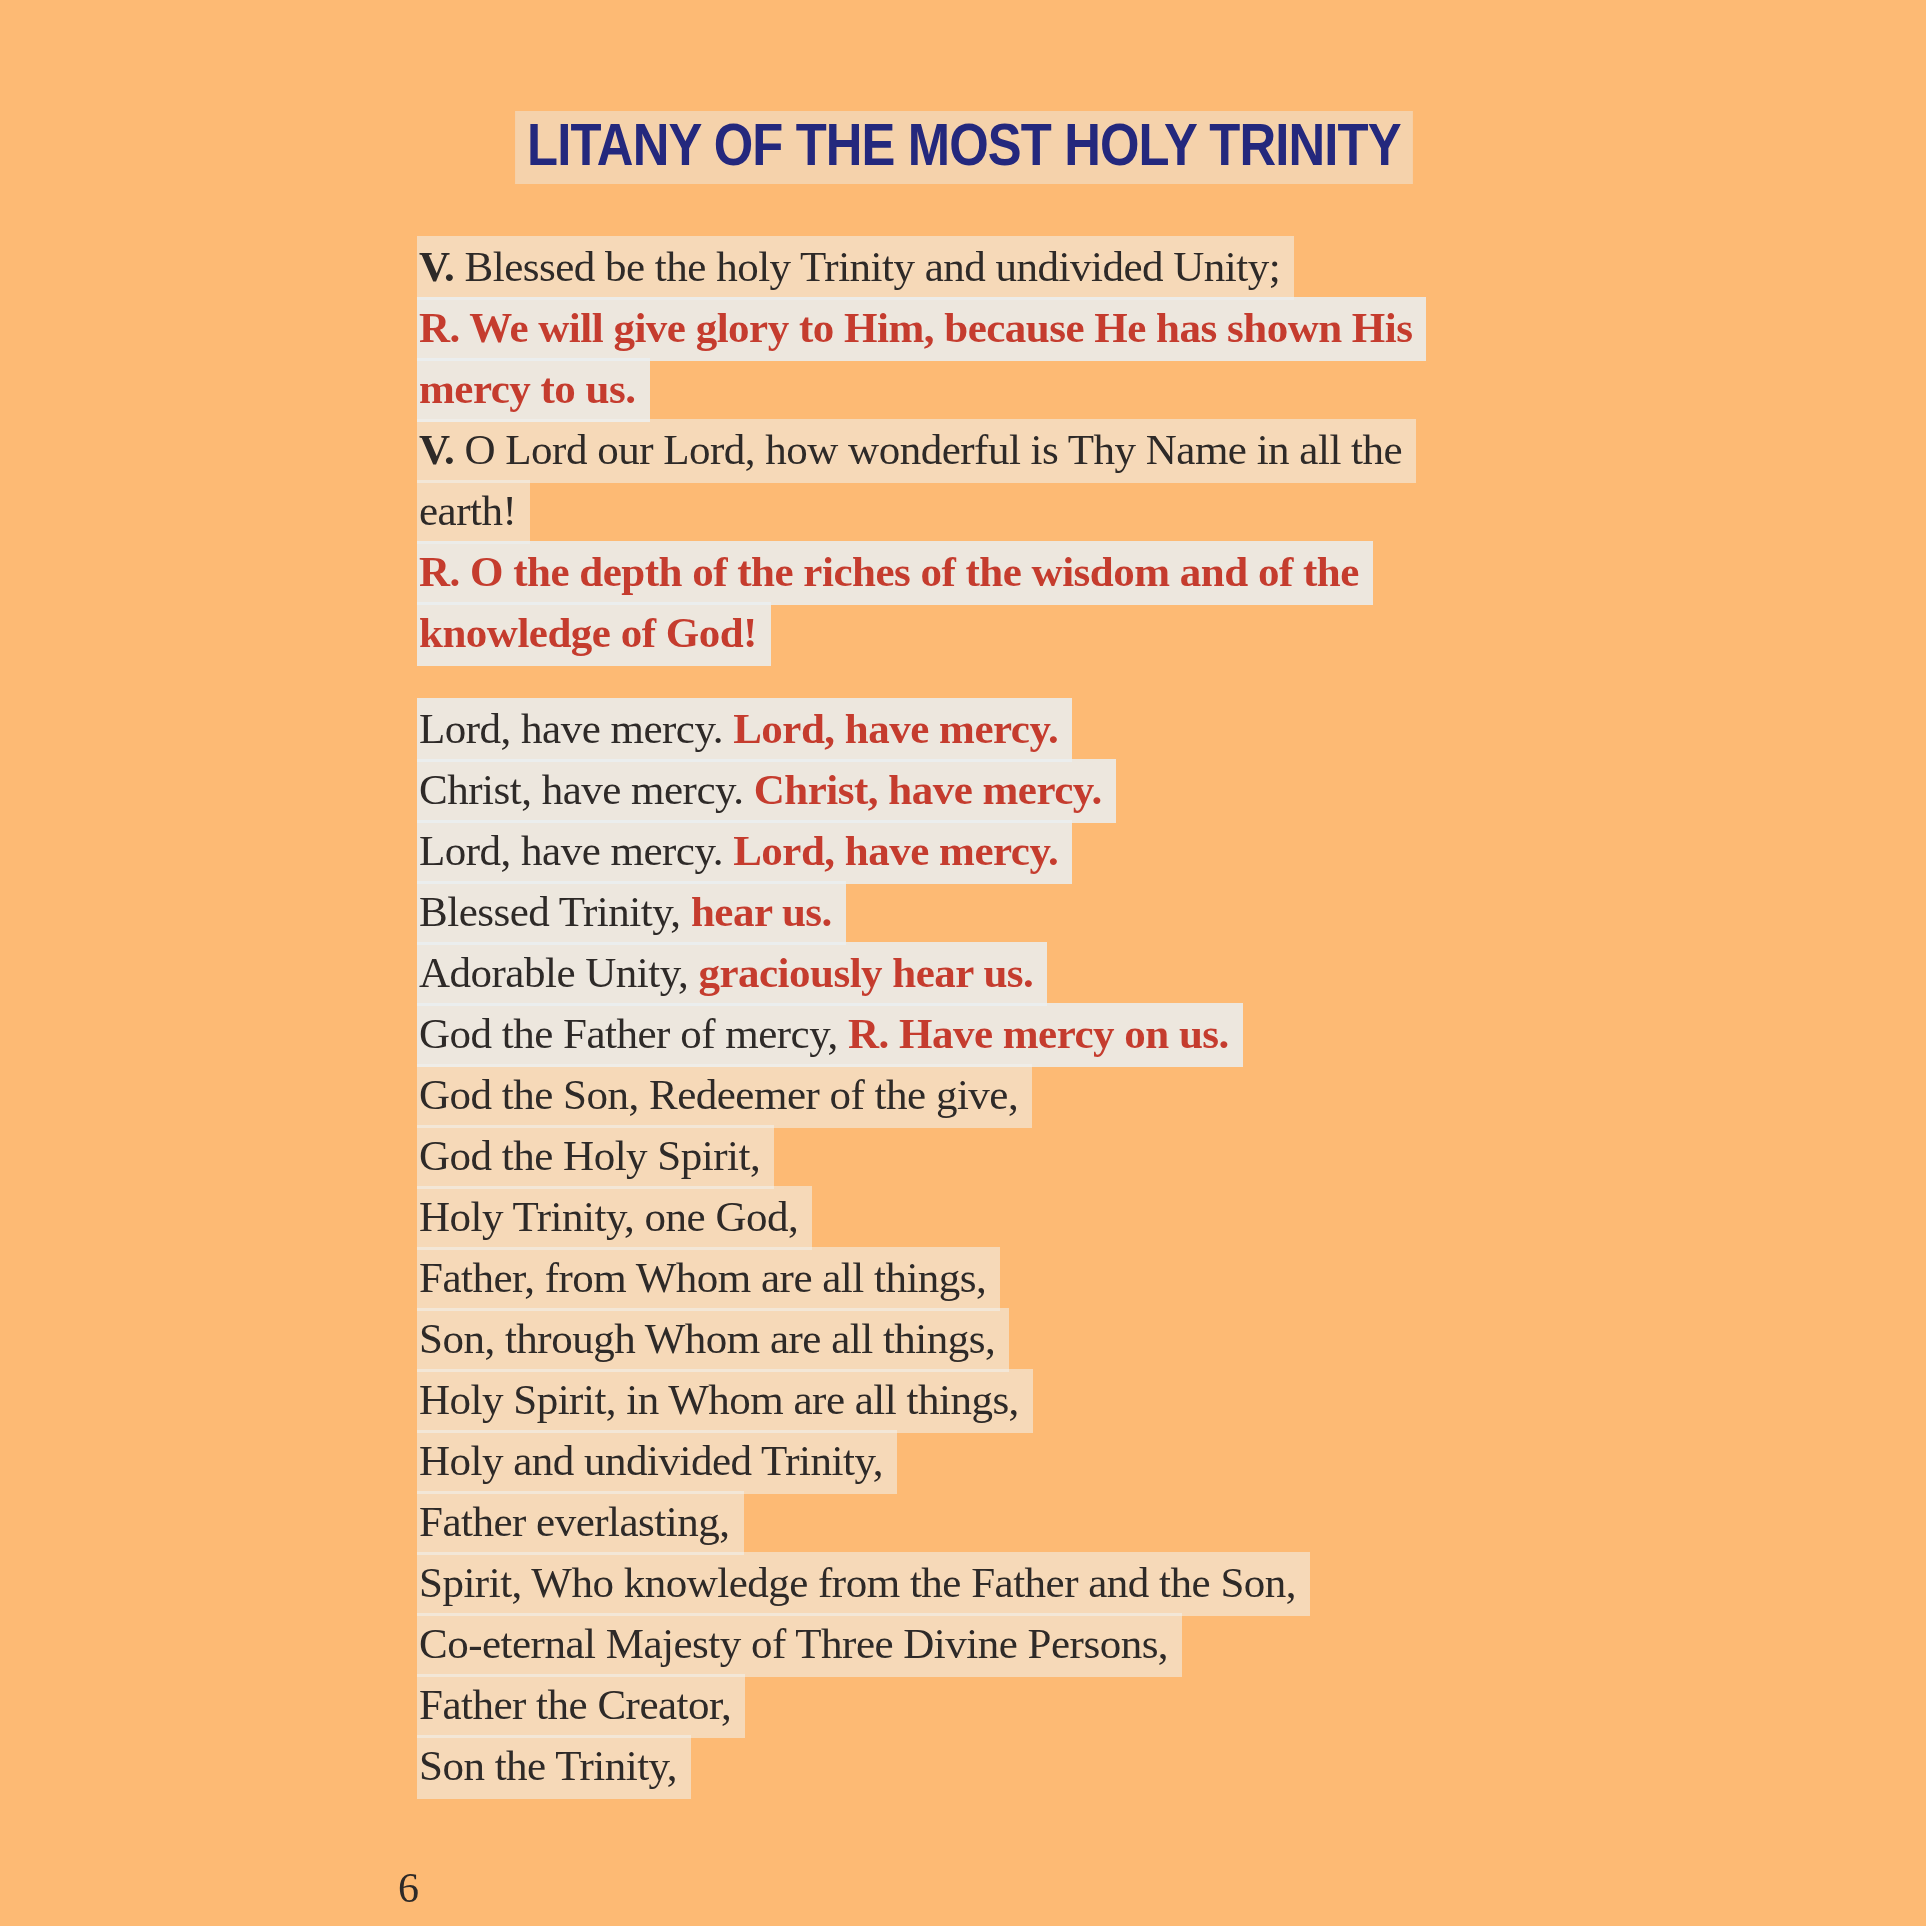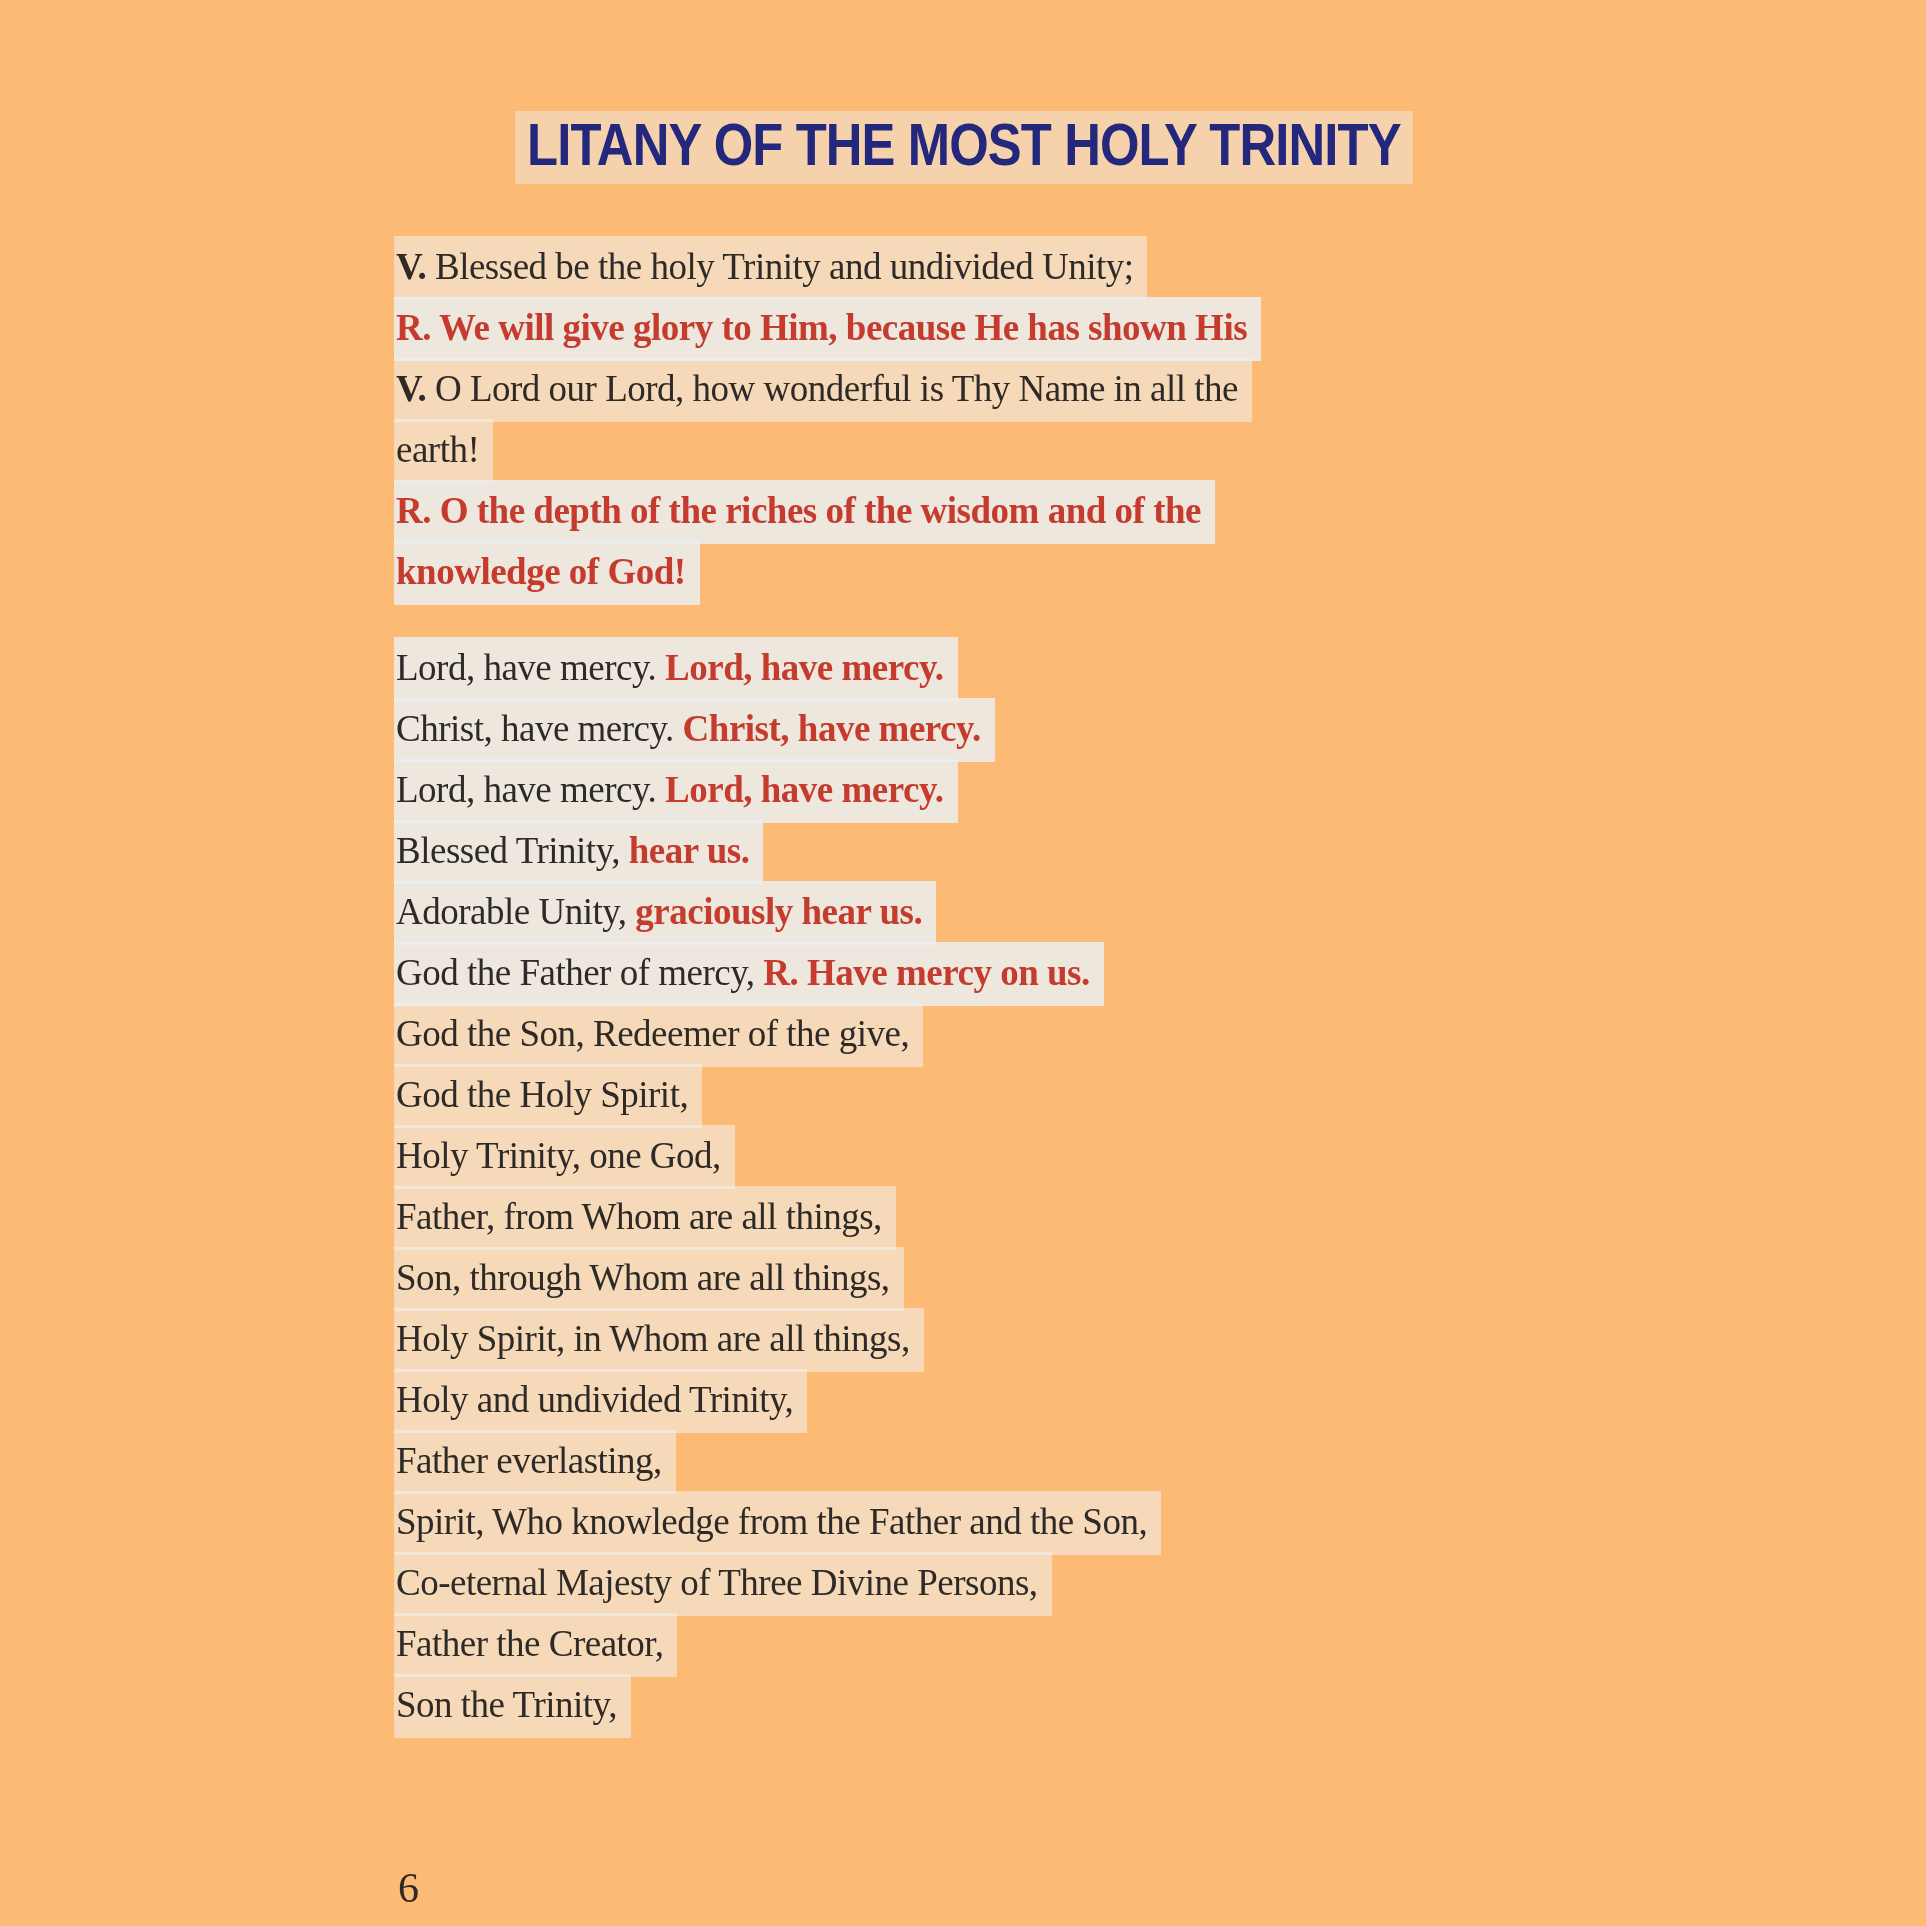--- a/index.html
+++ b/index.html
@@ -41,23 +41,24 @@
   .content {
     position: absolute;
     left: 396px;
     top: 236px;
     width: 1129px;
   }
   .line {
     line-height: 61px;
     height: 61px;
     white-space: nowrap;
-    font-size: 37px;
+    font-size: 43px;
     letter-spacing: -0.5px;
     color: #2e2a28;
+    margin-left: 23px;
   }
   .line.gap { margin-top: 35px; }
   .band {
     display: inline-block;
     background: rgba(240,242,241,0.55);
     padding: 0 14px 3px 2px;
     margin-left: -2px;
   }
   .band.strong {
     background: rgba(234,239,241,0.85);
@@ -80,20 +81,21 @@
 
 <div class="page">
 
   <div class="title">
     <span class="squeeze">LITANY OF THE MOST HOLY TRINITY</span>
   </div>
 
   <div class="content">
       <div class="line"><span class="band"><span class="seg-v">V.</span><span class="seg-b"> Blessed be the holy Trinity and undivided Unity;</span></span></div>
       <div class="line"><span class="band strong"><span class="seg-r">R. We will give glory to Him, because He has shown His</span></span></div>
+      <div class="line"><span class="band strong"><span class="seg-r">mercy to us.</span></span></div>
       <div class="line"><span class="band"><span class="seg-v">V.</span><span class="seg-b"> O Lord our Lord, how wonderful is Thy Name in all the</span></span></div>
       <div class="line"><span class="band"><span class="seg-b">earth!</span></span></div>
       <div class="line"><span class="band strong"><span class="seg-r">R. O the depth of the riches of the wisdom and of the</span></span></div>
       <div class="line"><span class="band strong"><span class="seg-r">knowledge of God!</span></span></div>
       <div class="line gap"><span class="band strong"><span class="seg-b">Lord, have mercy. </span><span class="seg-r">Lord, have mercy.</span></span></div>
       <div class="line"><span class="band strong"><span class="seg-b">Christ, have mercy. </span><span class="seg-r">Christ, have mercy.</span></span></div>
       <div class="line"><span class="band strong"><span class="seg-b">Lord, have mercy. </span><span class="seg-r">Lord, have mercy.</span></span></div>
       <div class="line"><span class="band strong"><span class="seg-b">Blessed Trinity, </span><span class="seg-r">hear us.</span></span></div>
       <div class="line"><span class="band strong"><span class="seg-b">Adorable Unity, </span><span class="seg-r">graciously hear us.</span></span></div>
       <div class="line"><span class="band strong"><span class="seg-b">God the Father of mercy, </span><span class="seg-r">R. Have mercy on us.</span></span></div>

